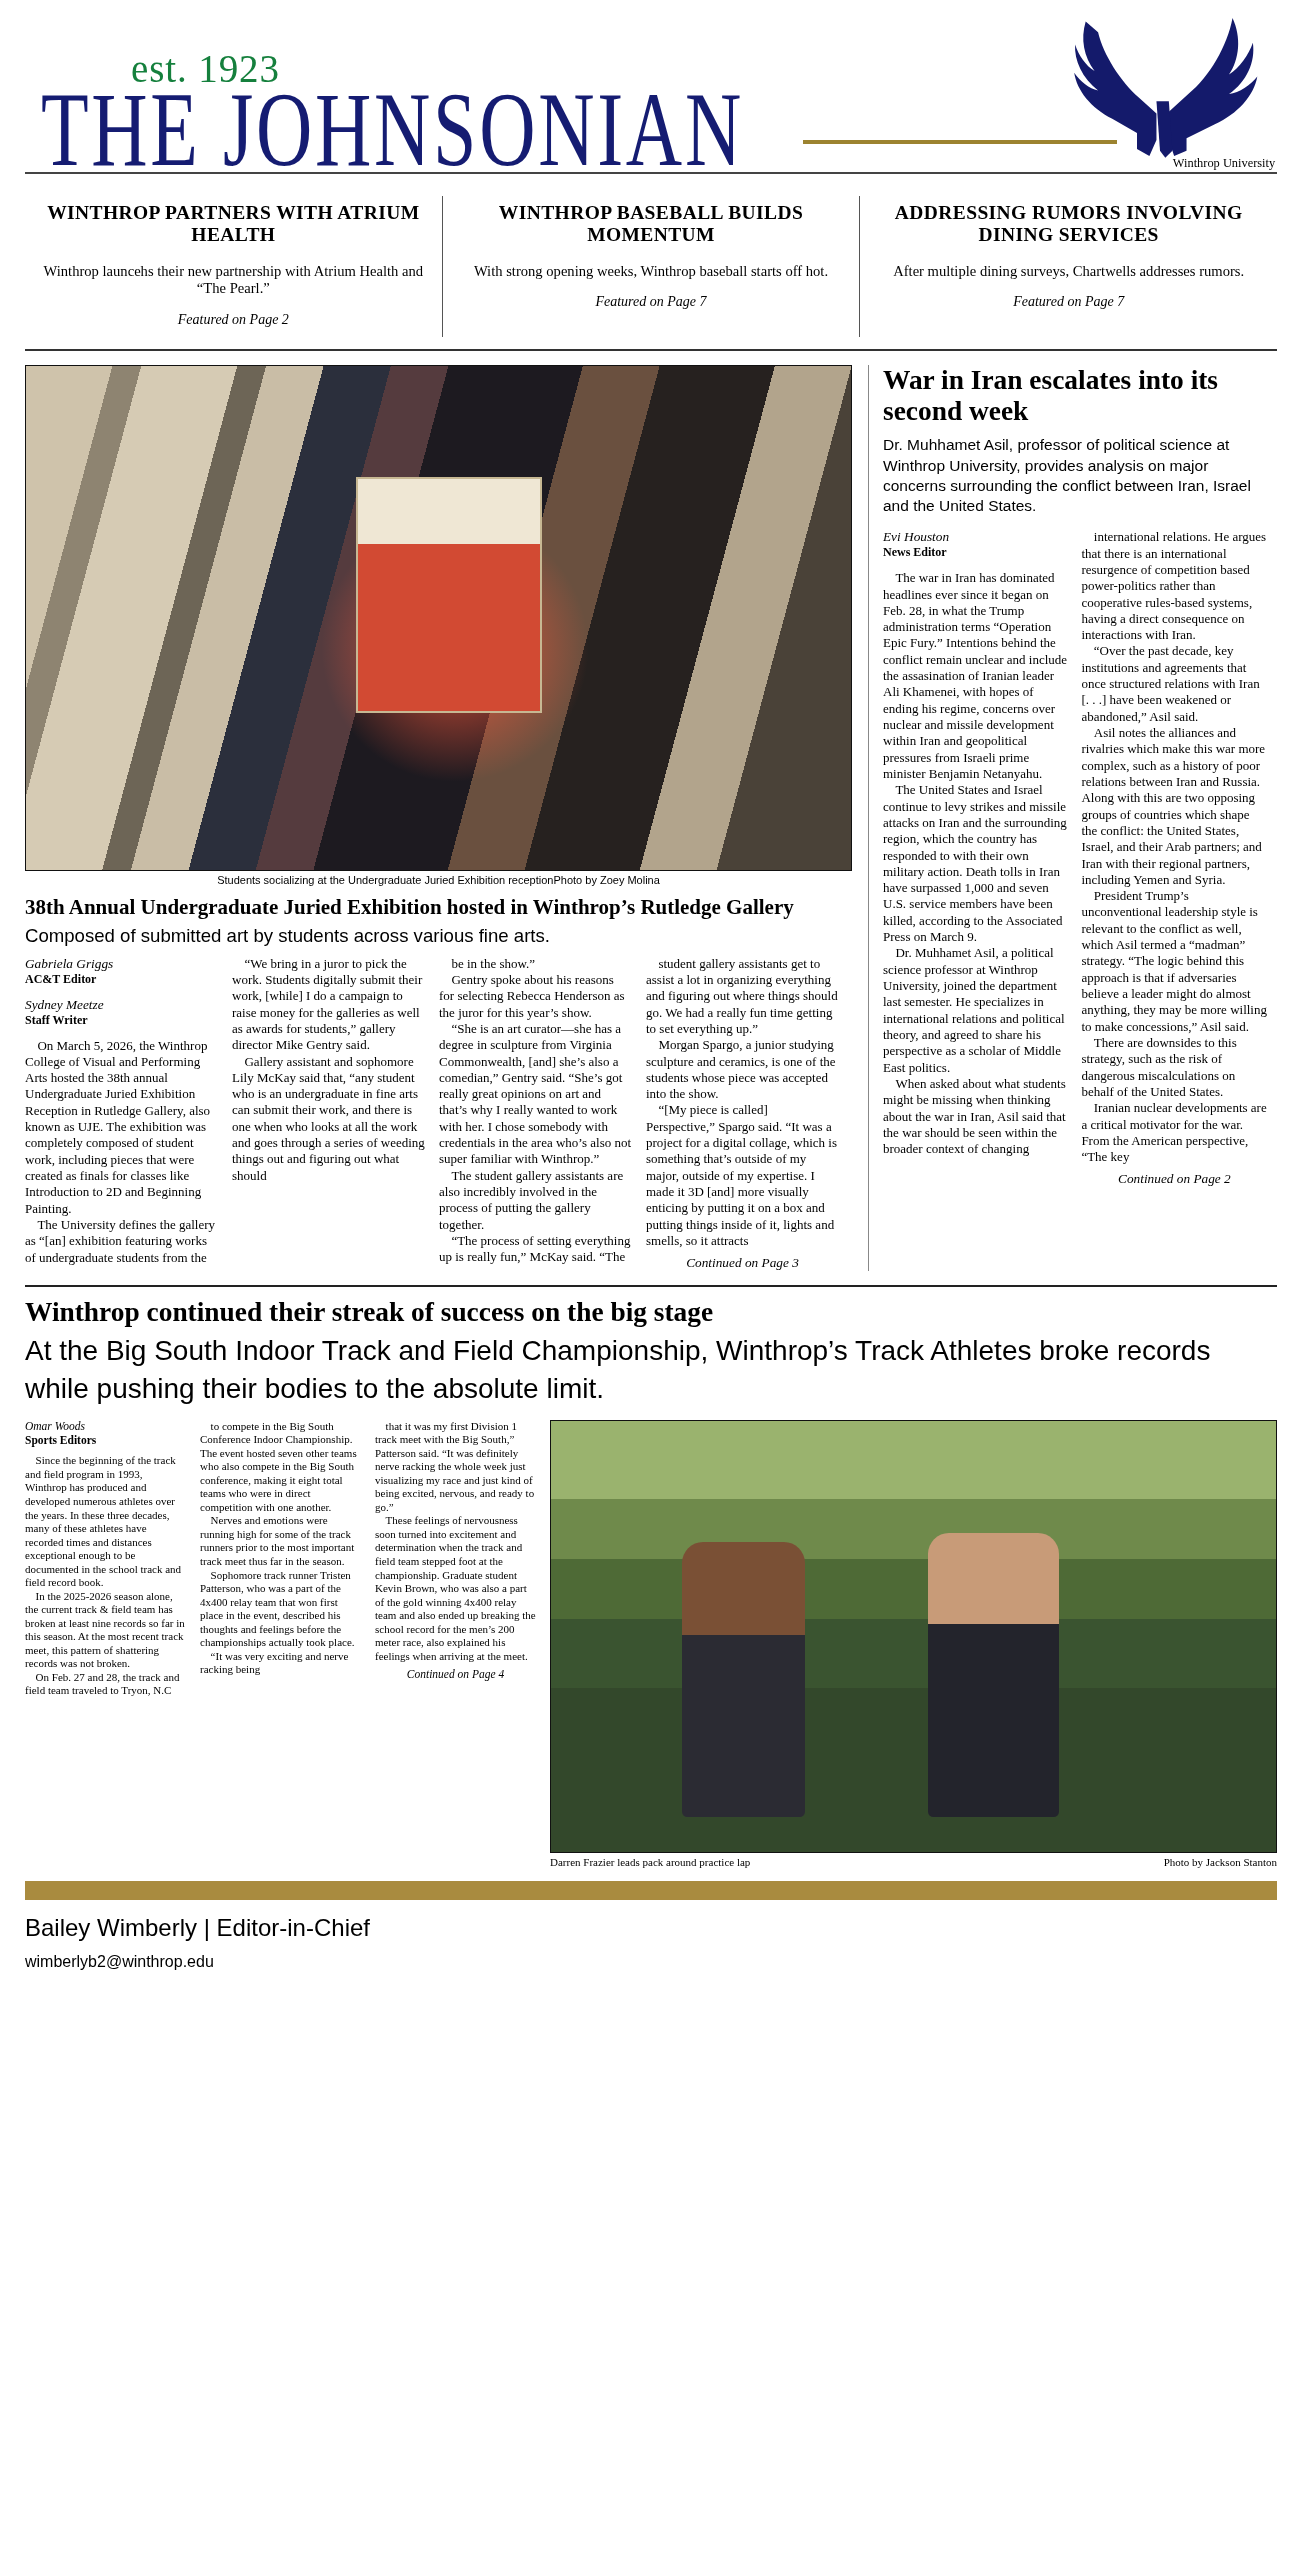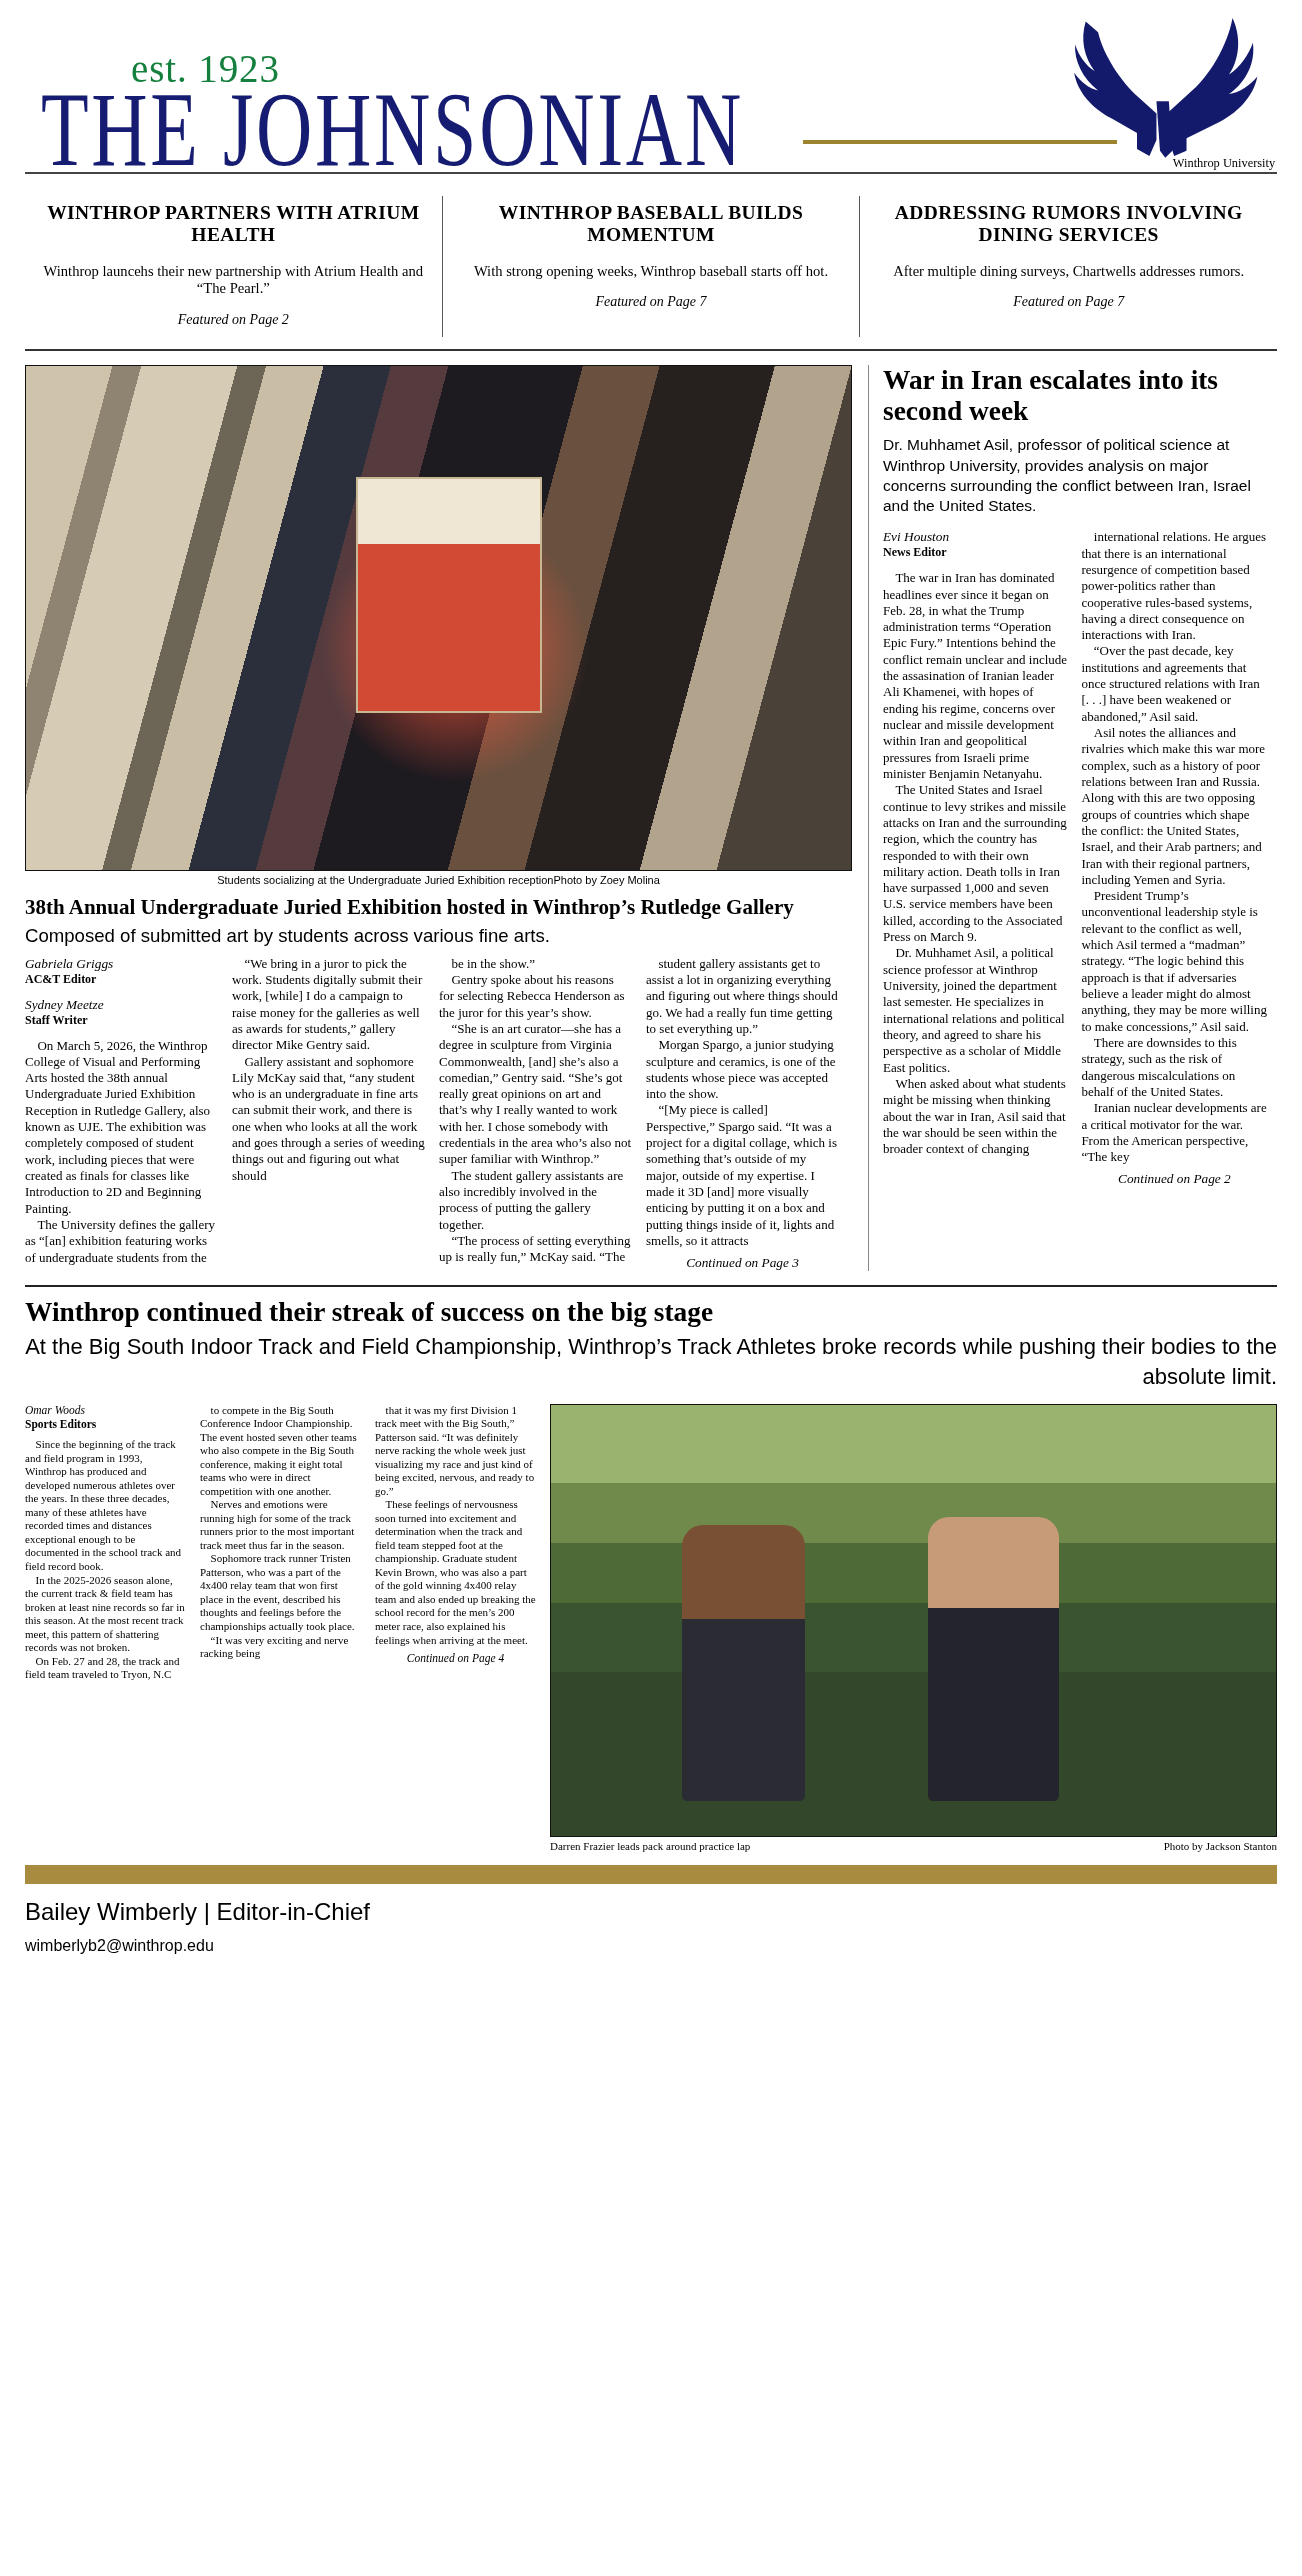--- a/index.html
+++ b/index.html
@@ -81,21 +81,21 @@
 
   
   .iran-head { font-size:27.4px; font-weight:bold; line-height:1.12; margin:0 0 8.8px; }
   .iran-deck { font-family:"Liberation Sans", sans-serif; font-size:15.5px; line-height:1.32; margin-bottom:12.4px; }
   .cols2 { display:flex; gap:12.4px; }
   .cols2 > div { width:186px; }
 
   
   .track-rule { height:2.7px; background:#222; margin:14px 0 8.8px; }
   .track-head { font-size:27.4px; font-weight:bold; line-height:1.2; margin:0 0 3.5px; }
-  .track-deck { font-family:"Liberation Sans", sans-serif; font-size:22px; line-height:1.34; margin:0 0 12.4px;text-align:right; }
+  .track-deck { font-family:"Liberation Sans", sans-serif; font-size:28px; line-height:1.34; margin:0 0 12.4px; }
   .track-body { display:flex; gap:14px; }
   .track-body > .tcol { width:161px; }
   .track-photo-wrap { width:auto; flex:1; }
   .track-photo { width:100%; height:433px; border:1.8px solid #111; overflow:hidden; position:relative; }
   .track-cap-row { display:flex; justify-content:space-between; font-size:11px;
                    font-family:"Liberation Serif", serif; padding-top:3.5px; }
   .small-body { font-size:11px; line-height:1.23; }
   .small-body p { margin:0; text-indent:10.6px; }
 
   

